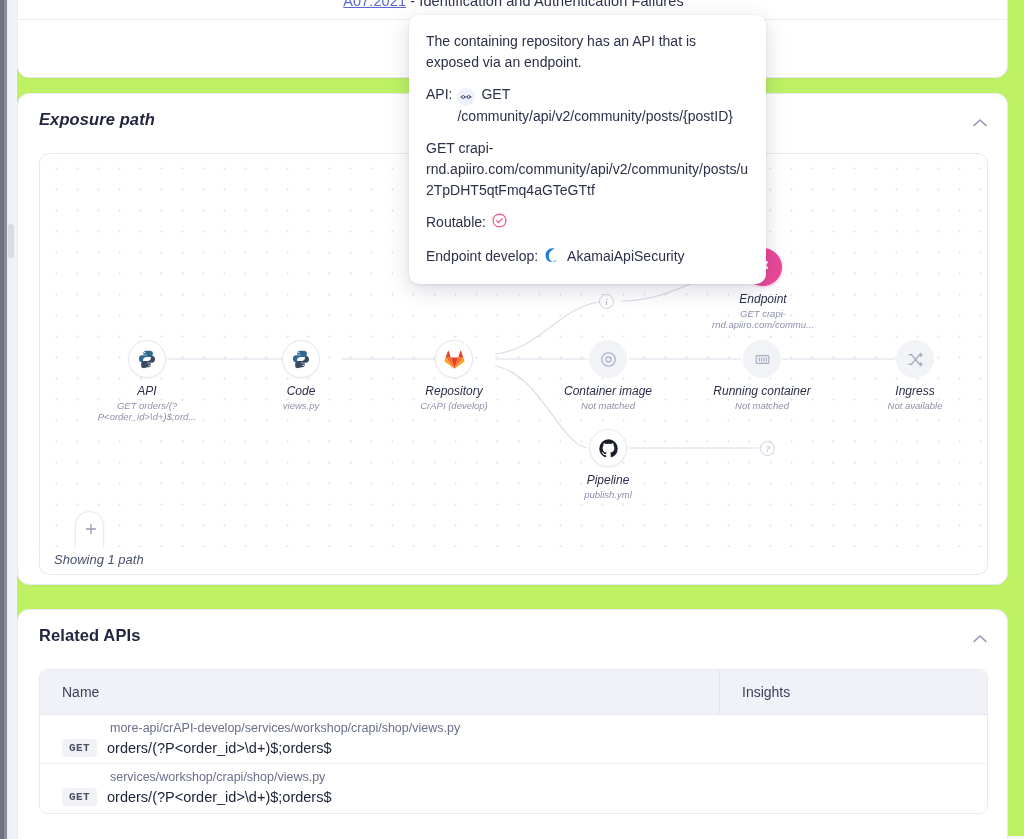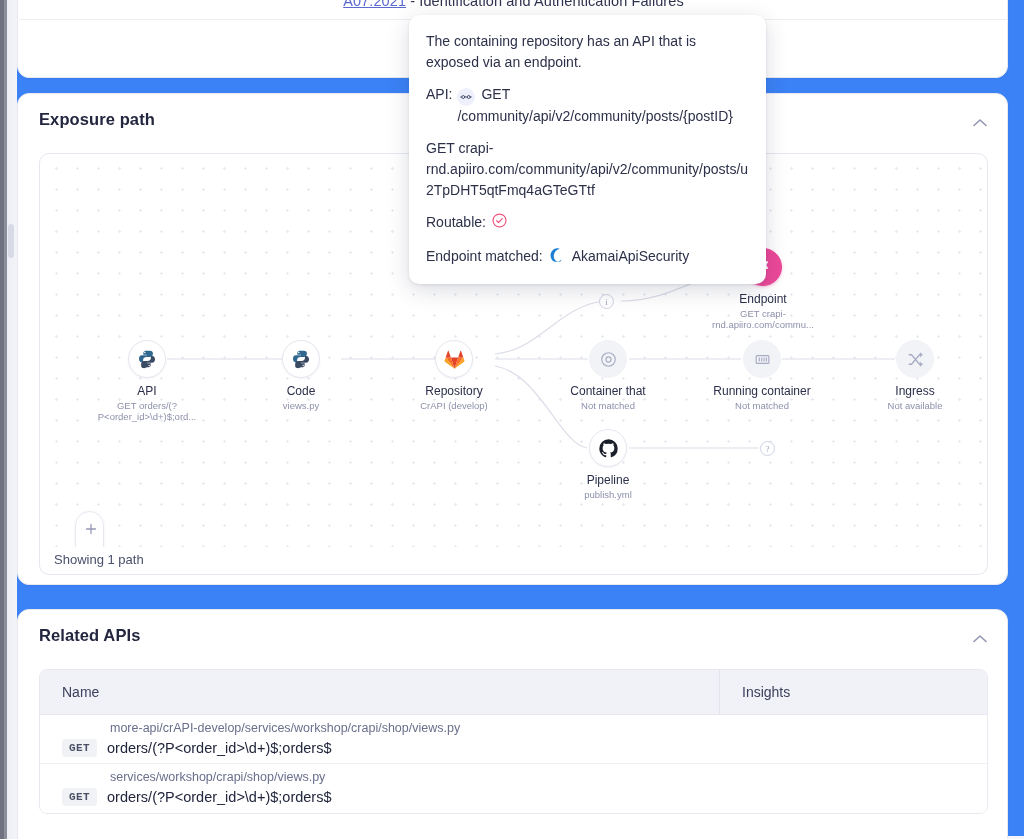--- a/index.html
+++ b/index.html
@@ -7,21 +7,21 @@
     margin: 0; padding: 0;
     width: 1024px; height: 839px;
     background: #f4f5f8;
     font-family: "Liberation Sans", sans-serif;
     color: #2b2f44;
     overflow: hidden;
   }
   .page {
     position: relative;
     width: 1024px; height: 836px;
-    background: #3b82f6;
+    background: #bef264;
   }
 
   
   .gutter {
     position: absolute; left: 0; top: 0; width: 7px; height: 839px;
     background: #8c8e9c;
   }
   .gutter-inner {
     position: absolute; left: 0; top: 0; width: 4px; height: 839px;
     background: #6f7280;
@@ -38,21 +38,21 @@
 
   
   .card {
     position: absolute;
     background: #ffffff;
     border: 1px solid #e8eaf0;
     border-radius: 12px;
     box-shadow: 0 1px 2px rgba(30,35,70,.04);
   }
   #card-owasp { left: 17px; top: -82px; width: 991px; height: 160px; }
-  #card-exposure { left: 17px; top: 93px; width: 991px; height: 492px; }
+  #card-exposure { left: 17px; top: 93px; width: 991px; height: 492px; font-style: italic; }
   #card-related { left: 17px; top: 609px; width: 991px; height: 250px; }
 
   .owasp-line {
     position: absolute; left: 0; top: 74px; width: 991px;
     text-align: center; font-size: 14.5px; color: #2f3350; letter-spacing:.1px;
   }
   .owasp-link { color: #5b6ad0; text-decoration: underline; }
   .owasp-divider {
     position: absolute; left: 1px; top: 100px; width: 989px; height: 1px;
     background: #edeef3;
@@ -277,21 +277,21 @@
         <div class="node-sub">CrAPI (develop)</div>
       </div>
 
       <div class="node" style="left:488px; top:186px;">
         <div class="node-circle muted">
           <svg width="19" height="19" viewBox="0 0 24 24" fill="none" stroke="#a9adc4" stroke-width="1.5">
             <circle cx="12" cy="12" r="8.5"></circle>
               <circle cx="12" cy="12" r="3.2"></circle>
           </svg>
         </div>
-        <div class="node-title">Container that</div>
+        <div class="node-title">Container image</div>
         <div class="node-sub">Not matched</div>
       </div>
 
       <div class="node" style="left:642px; top:186px;">
         <div class="node-circle muted">
           <svg width="19" height="19" viewBox="0 0 24 24" fill="none" stroke="#a9adc4" stroke-width="1.5">
             <rect x="4" y="7" width="16" height="10" rx="1.2"></rect>
             <path d="M8 9.5v5M11 9.5v5M14 9.5v5M17 9.5v5"></path>
           </svg>
         </div>
@@ -411,21 +411,21 @@
       <span class="tt-label">Routable:</span>
       <span class="routable-icon">
         <svg width="17" height="17" viewBox="0 0 20 20" fill="none" stroke="#f1567f" stroke-width="1.4" stroke-linecap="round" stroke-linejoin="round">
           <circle cx="10" cy="10" r="7.6"></circle>
             <path d="M6.6 10.2l2.2 2.2 4.5-4.6"></path>
         </svg>
       </span>
     </div>
 
     <div class="tt-row">
-      <span class="tt-label">Endpoint matched:</span>
+      <span class="tt-label">Endpoint develop:</span>
       <span class="akamai-icon">
         <svg width="17" height="17" viewBox="0 0 20 20">
           <path d="M15.4 17.6c-.4.3-.9.5-1.4.7-1 .3-2 .3-3 0-3.3-1-5-4.9-3.9-8.6C8 6.5 10.4 4.1 13.2 3.5c.4-.1.3-.5-.2-.6a8 8 0 0 0-2-.2C6.6 2.8 3 6.5 3 11.1c0 2.6 1.2 5 3 6.5.2.2.6.4 1 .5 1.7.6 3.6.6 5.3 0 1.2-.4 2.3-1.1 3.2-2 .3-.3.2-.7-.1-.5z" fill="#1a7fd4"></path>
         </svg>
       </span>
         <span>AkamaiApiSecurity</span>
     </div>
   </div>
 
 </div>

